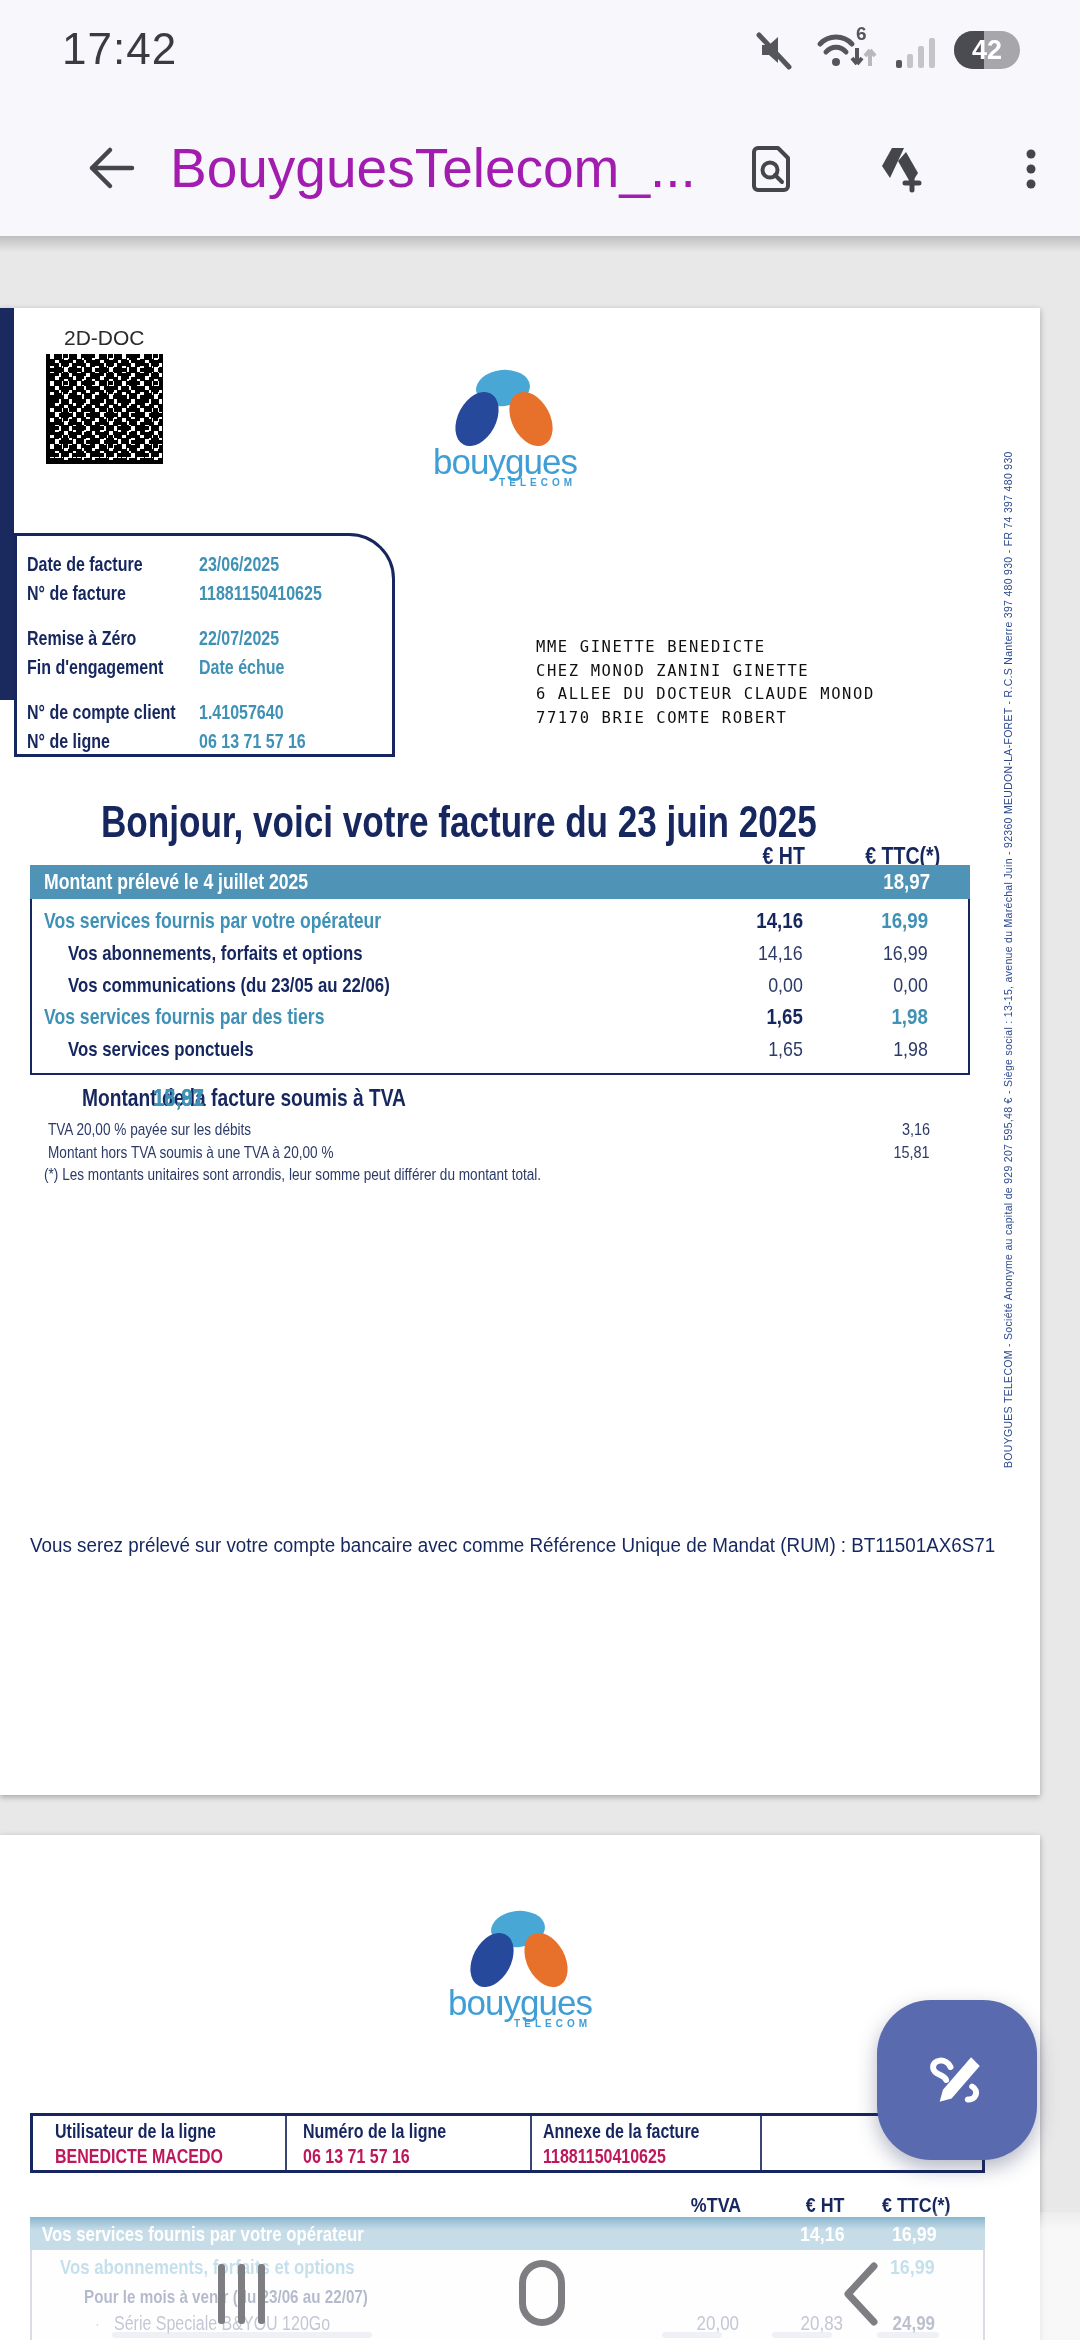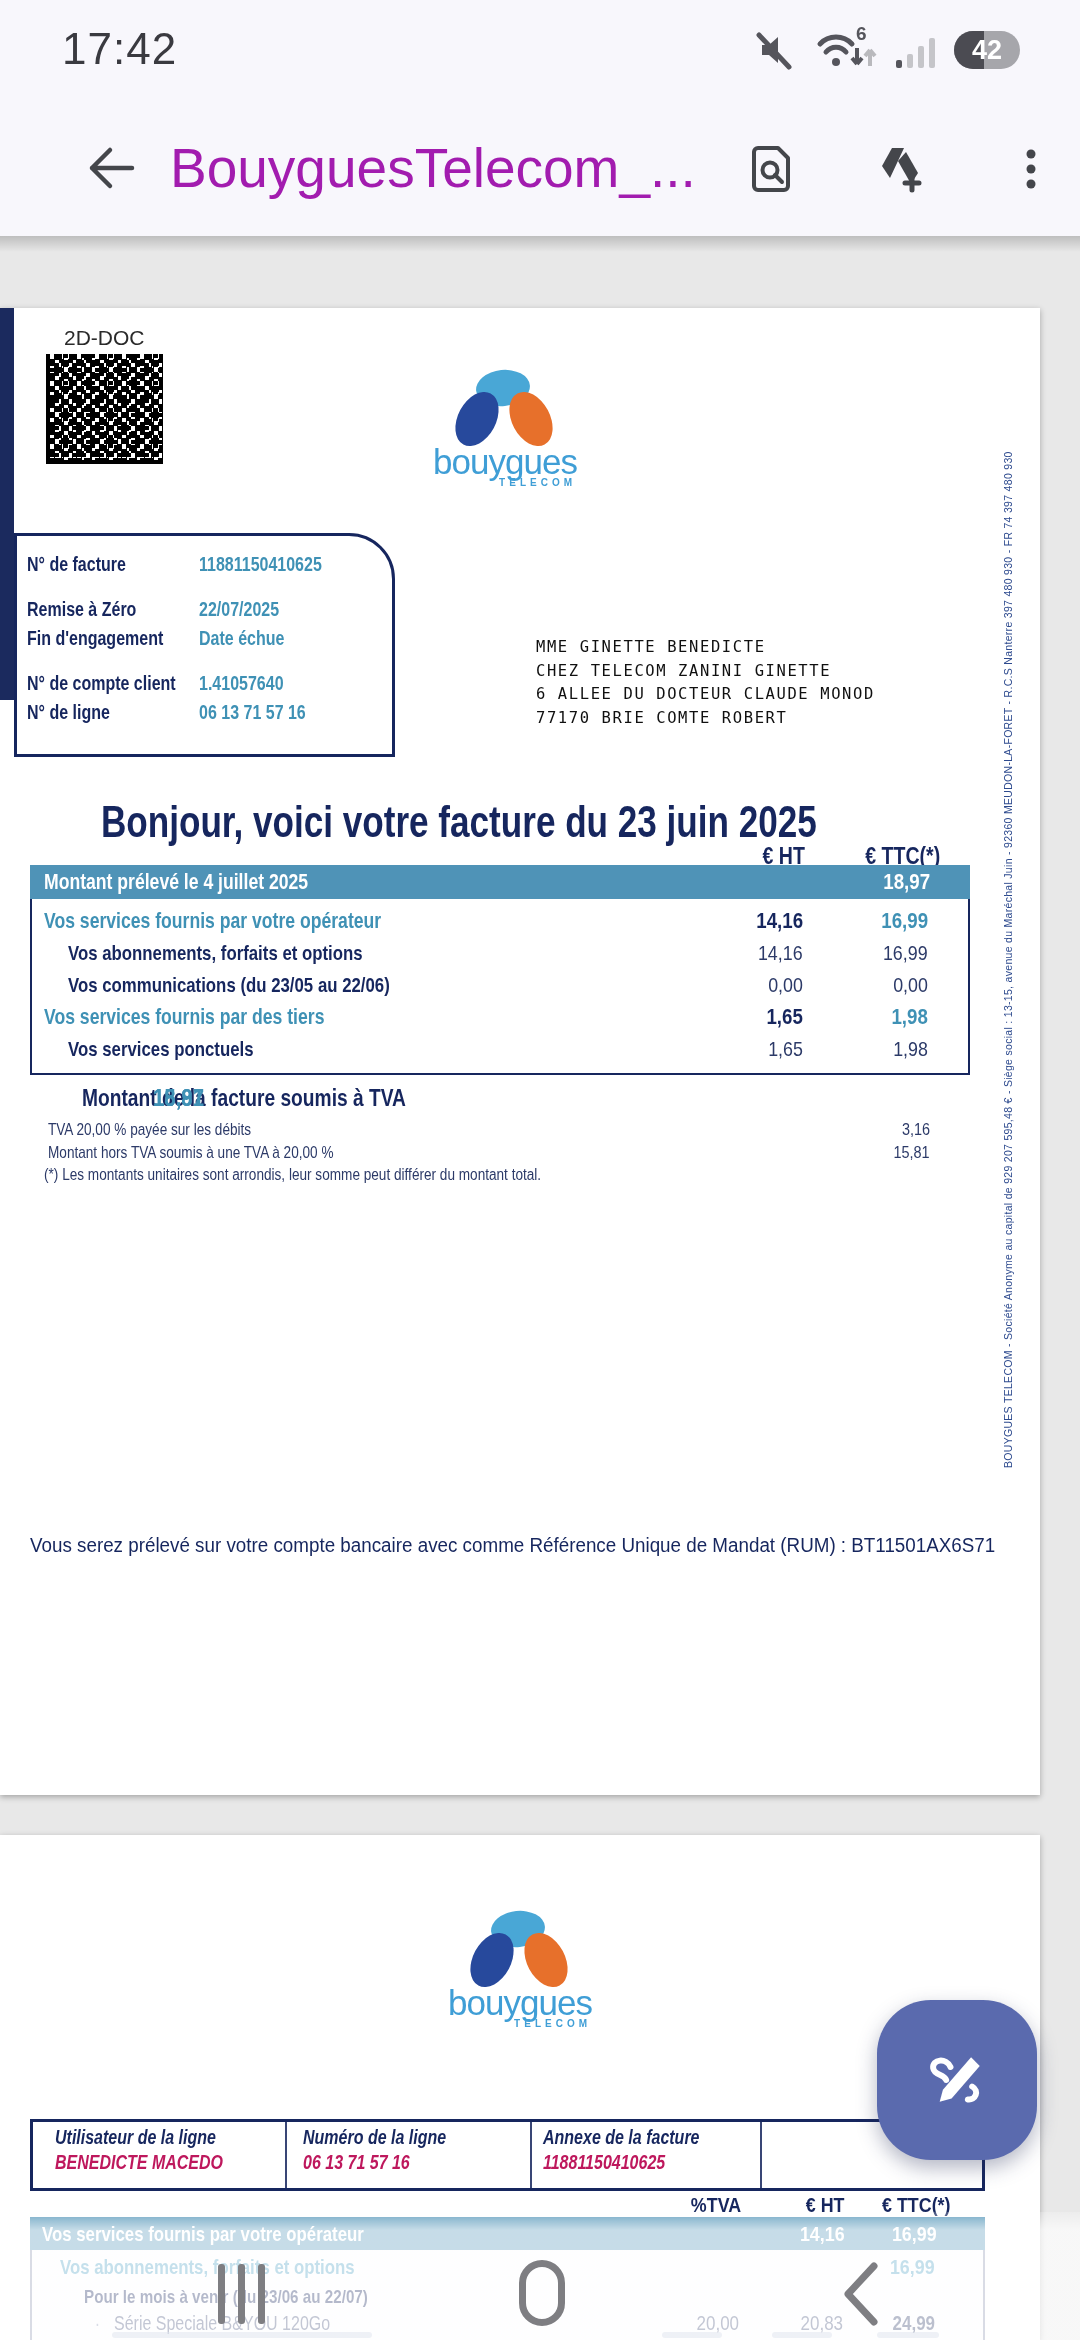--- a/index.html
+++ b/index.html
@@ -98,22 +98,22 @@
   .tva-row{position:relative;height:23px;line-height:23px;font-size:17px;color:#2c3a68;}
   .tva-row .t-label{position:absolute;left:18px;}
   .tva-row .t-ttc{right:40px;width:110px;}
   .footnote{position:absolute;left:44px;top:858px;font-size:16px;color:#2c3a68;}
   .sideways{position:absolute;left:1002px;top:255px;height:905px;writing-mode:vertical-rl;
             transform:rotate(180deg);font-size:10.5px;color:#2d4a8e;letter-spacing:.3px;white-space:nowrap;}
   .rum{position:absolute;left:30px;top:1226px;font-size:20px;color:#16265e;white-space:nowrap;}
   .rum .cx{transform:scaleX(.94);}
 
   
-  .user-table{position:absolute;left:30px;top:284px;width:955px;height:72px;border:3px solid #16265e;
-              box-sizing:border-box;background:#fff;font-style:italic;}
+  .user-table{position:absolute;left:30px;top:278px;width:955px;height:60px;border:3px solid #16265e;
+              box-sizing:border-box;background:#fff;}
   .ut-col{position:absolute;top:0;}
   .ut-0{left:22px;} .ut-1{left:270px;} .ut-2{left:510px;}
   .ut-label{margin-top:4px;font-size:20px;font-weight:700;color:#16265e;white-space:nowrap;}
   .ut-value{margin-top:2px;font-size:20px;font-weight:700;color:#be185d;white-space:nowrap;}
   .ut-div{position:absolute;top:0;bottom:0;width:2px;background:rgba(22,38,94,.85);}
   .ut-div1{left:252px;} .ut-div2{left:497px;} .ut-div3{left:727px;}
 
   .hdr2{position:absolute;top:358px;left:0;width:1040px;height:24px;font-size:21px;font-weight:700;color:#16265e;}
   .h2-tva{position:absolute;right:299px;width:120px;text-align:right;}
   .h2-ht{position:absolute;right:195px;width:110px;text-align:right;}
@@ -238,20 +238,24 @@
         <span class="ov ov-left"></span>
         <span class="ov ov-right"></span>
         <div class="brand">bouygues</div>
         <div class="sub">TELECOM</div>
       </div>
 
       <div class="info-box">
         <div>
             <div class="ib-group">
               <div class="ib-row">
+      <span class="ib-label"><span class="cx">Date de facture</span></span>
+      <span class="ib-value"><span class="cx">23/06/2025</span></span>
+              </div>
+              <div class="ib-row">
       <span class="ib-label"><span class="cx">N° de facture</span></span>
       <span class="ib-value"><span class="cx">11881150410625</span></span>
               </div>
             </div>
             <div class="ib-group">
               <div class="ib-row">
       <span class="ib-label"><span class="cx">Remise à Zéro</span></span>
       <span class="ib-value"><span class="cx">22/07/2025</span></span>
               </div>
               <div class="ib-row">
@@ -267,21 +271,21 @@
               <div class="ib-row">
       <span class="ib-label"><span class="cx">N° de ligne</span></span>
       <span class="ib-value"><span class="cx">06 13 71 57 16</span></span>
               </div>
             </div>
           </div>
       </div>
 
       <div class="address">
           <div>MME GINETTE BENEDICTE</div>
-          <div>CHEZ TELECOM ZANINI GINETTE</div>
+          <div>CHEZ MONOD ZANINI GINETTE</div>
           <div>6 ALLEE DU DOCTEUR CLAUDE MONOD</div>
           <div>77170 BRIE COMTE ROBERT</div>
         </div>
 
       <div class="inv-title">
         <span class="cx">Bonjour, voici votre facture du 23 juin 2025</span>
       </div>
 
       <div class="hdr1">
         <span class="h-ht"><span class="cxr">€ HT</span></span>

